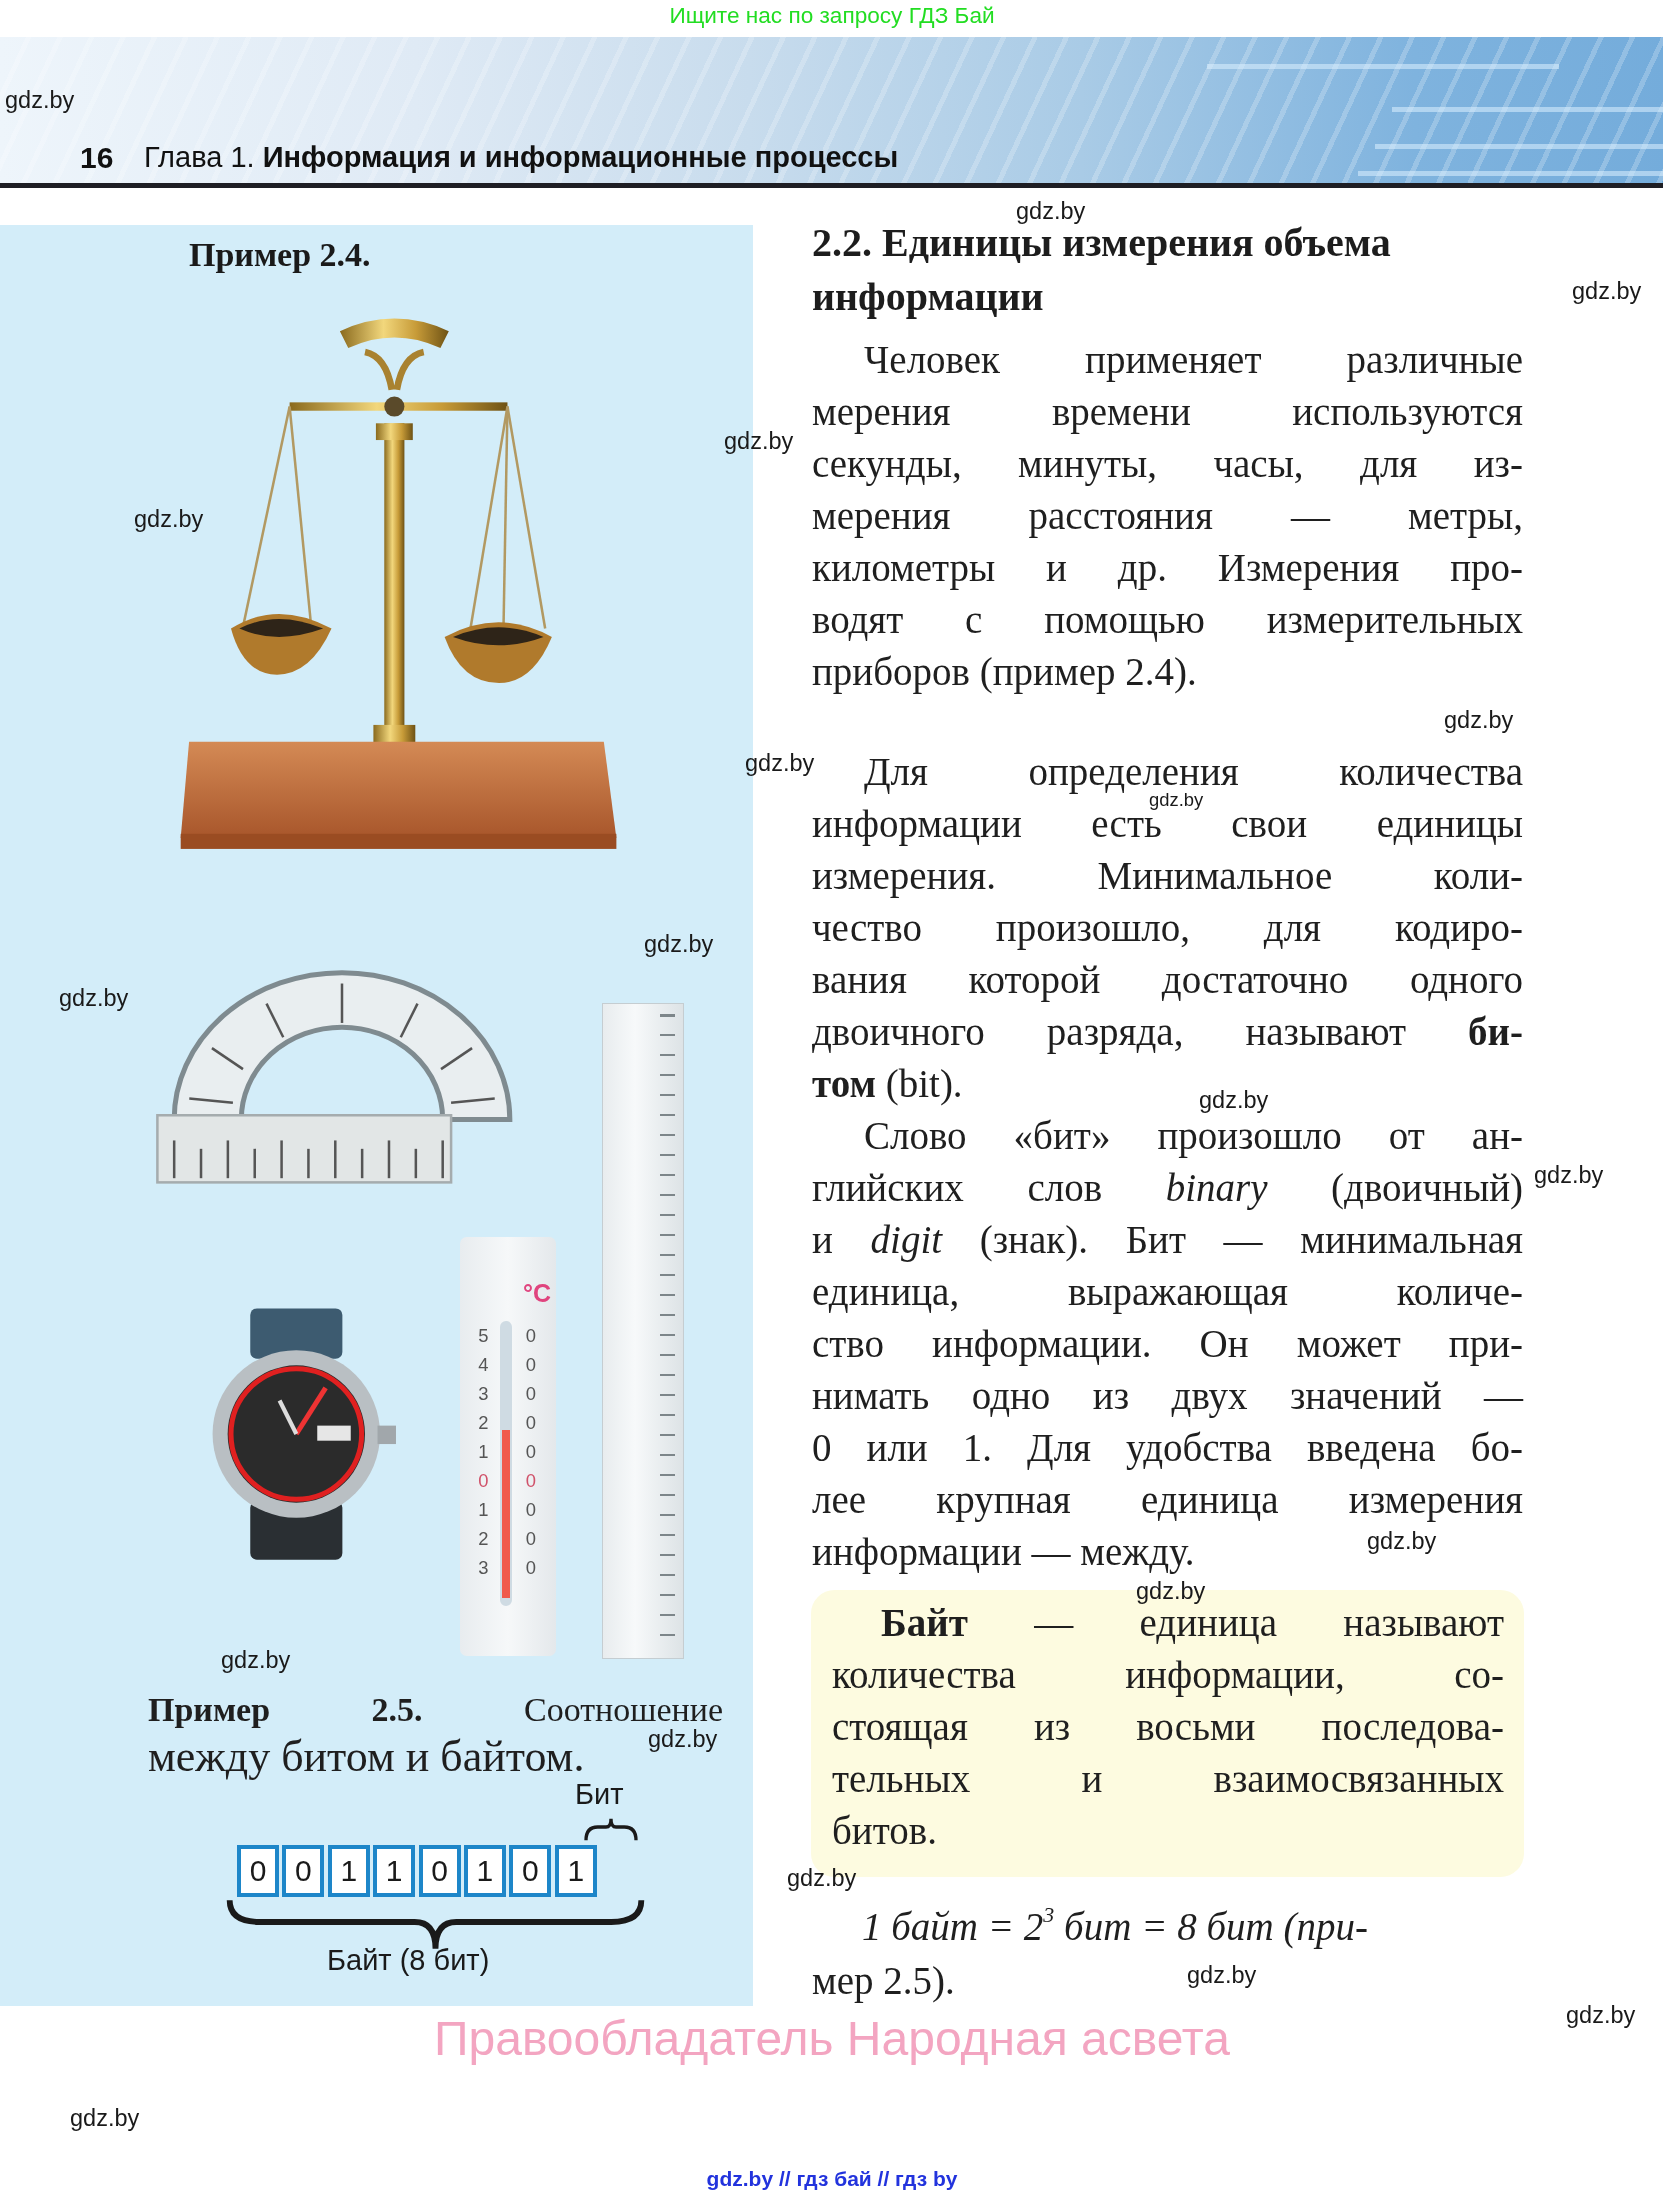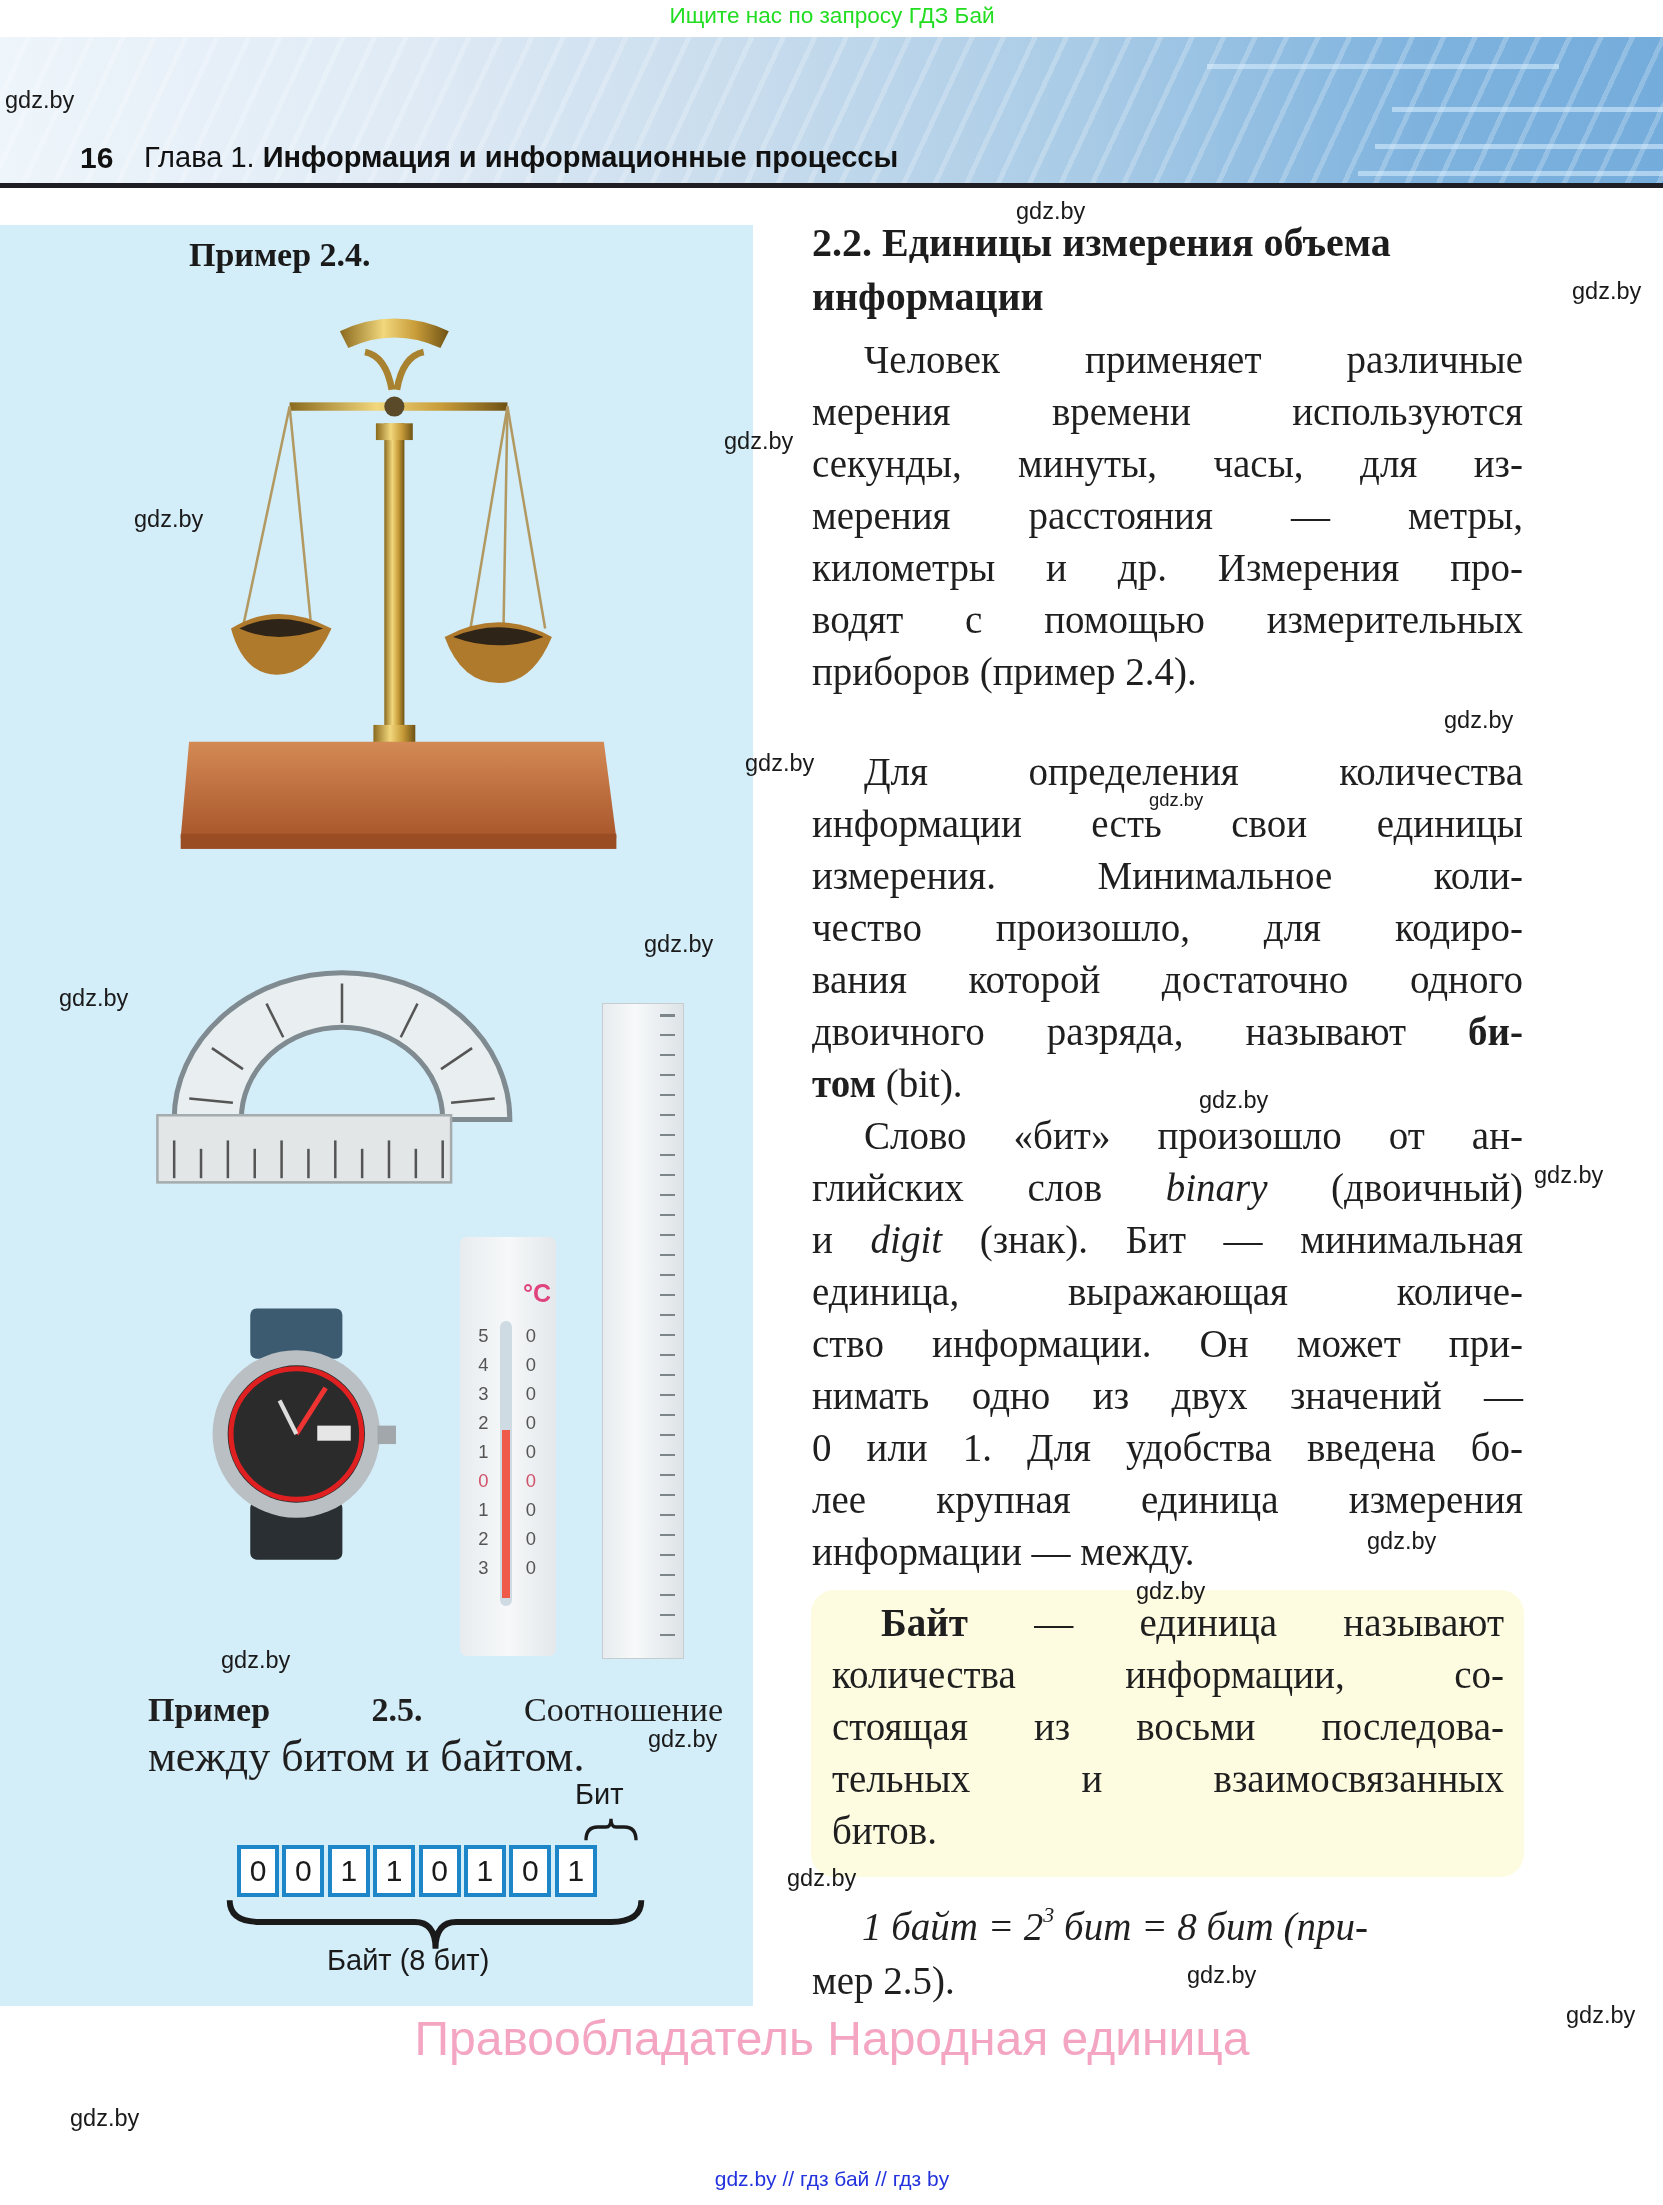--- a/index.html
+++ b/index.html
@@ -57,21 +57,21 @@
 
   .watermark { font-family: "Liberation Sans", sans-serif; font-size: 23.5px; color: #1a1a1a; white-space: nowrap; }
   .watermark.small { font-size: 18.4px; }
 
   .copyright {
     left: 0; width: 1664px; top: 2011px; text-align: center;
     font-family: "Liberation Sans", sans-serif; font-size: 48px; color: #f3a5c1;
   }
   .footer-links {
     left: 0; width: 1664px; top: 2167px; text-align: center;
-    font-family: "Liberation Sans", sans-serif; font-size: 21px; color: #2233dd;
+    font-family: "Liberation Sans", sans-serif; font-size: 21px; color: #2233dd; font-weight: bold;
   }
 
   
   .caption-25 { left: 148px; top: 1687px; width: 575px; font-size: 34px; line-height: 45px; }
   .caption-25 .row { display: block; white-space: nowrap; }
   .caption-25 .row.first { text-align: justify; text-align-last: justify; }
   .caption-25 b { font-weight: bold; }
   .bit-label { font-family: "Liberation Sans", sans-serif; font-size: 29px; color: #1a1a1a; }
   .byte-cells { left: 237px; top: 1845px; display: flex; gap: 3.4px; }
   .byte-cell {
@@ -306,15 +306,15 @@
 <div class="abs watermark" style="left:1534px; top:1162px;">gdz.by</div>
 <div class="abs watermark" style="left:1367px; top:1528px;">gdz.by</div>
 <div class="abs watermark" style="left:1136px; top:1578px;">gdz.by</div>
 <div class="abs watermark" style="left:221px; top:1647px;">gdz.by</div>
 <div class="abs watermark" style="left:648px; top:1726px;">gdz.by</div>
 <div class="abs watermark" style="left:787px; top:1865px;">gdz.by</div>
 <div class="abs watermark" style="left:1187px; top:1962px;">gdz.by</div>
 <div class="abs watermark" style="left:1566px; top:2002px;">gdz.by</div>
 <div class="abs watermark" style="left:70px; top:2105px;">gdz.by</div>
 
-<div class="abs copyright">Правообладатель Народная единица</div>
+<div class="abs copyright">Правообладатель Народная асвета</div>
 <div class="abs footer-links">gdz.by  //  гдз бай  //  гдз by</div>
 
 
 </body></html>

